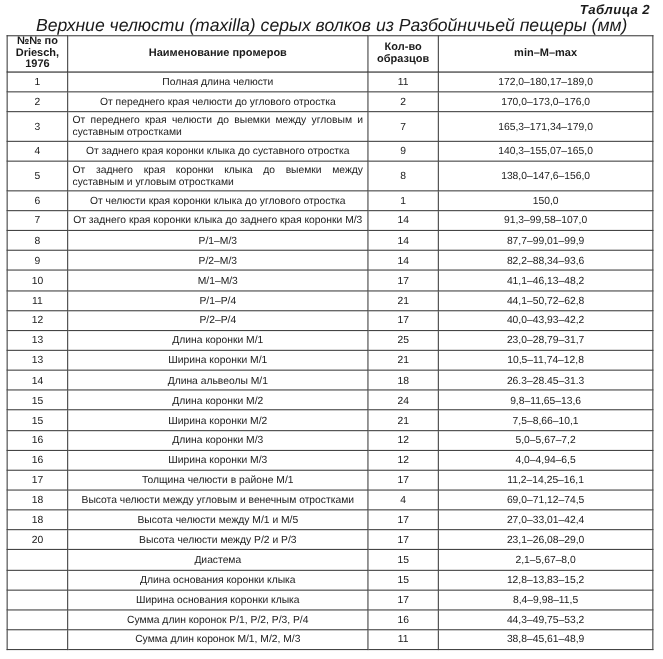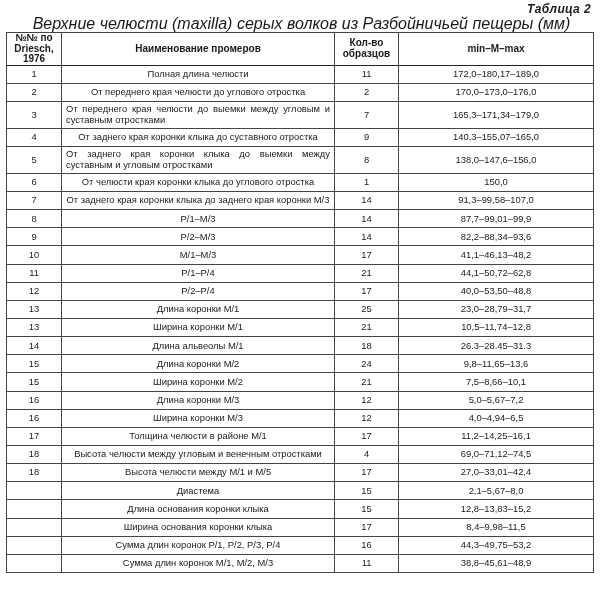--- a/index.html
+++ b/index.html
@@ -128,21 +128,21 @@
       <tr>
         <td class="num">11</td>
         <td class="name">P/1–P/4</td>
         <td class="count">21</td>
         <td class="range">44,1–50,72–62,8</td>
       </tr>
       <tr>
         <td class="num">12</td>
         <td class="name">P/2–P/4</td>
         <td class="count">17</td>
-        <td class="range">40,0–53,50–48,8</td>
+        <td class="range">40,0–43,93–42,2</td>
       </tr>
       <tr>
         <td class="num">13</td>
         <td class="name">Длина коронки M/1</td>
         <td class="count">25</td>
         <td class="range">23,0–28,79–31,7</td>
       </tr>
       <tr>
         <td class="num">13</td>
         <td class="name">Ширина коронки M/1</td>
@@ -191,20 +191,26 @@
         <td class="count">4</td>
         <td class="range">69,0–71,12–74,5</td>
       </tr>
       <tr>
         <td class="num">18</td>
         <td class="name">Высота челюсти между M/1 и M/5</td>
         <td class="count">17</td>
         <td class="range">27,0–33,01–42,4</td>
       </tr>
       <tr>
+        <td class="num">20</td>
+        <td class="name">Высота челюсти между P/2 и P/3</td>
+        <td class="count">17</td>
+        <td class="range">23,1–26,08–29,0</td>
+      </tr>
+      <tr>
         <td class="num"></td>
         <td class="name">Диастема</td>
         <td class="count">15</td>
         <td class="range">2,1–5,67–8,0</td>
       </tr>
       <tr>
         <td class="num"></td>
         <td class="name">Длина основания коронки клыка</td>
         <td class="count">15</td>
         <td class="range">12,8–13,83–15,2</td>

